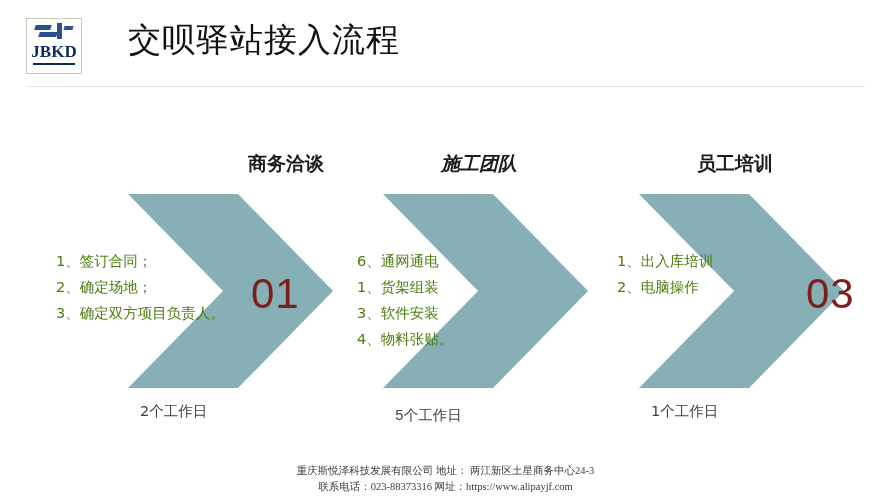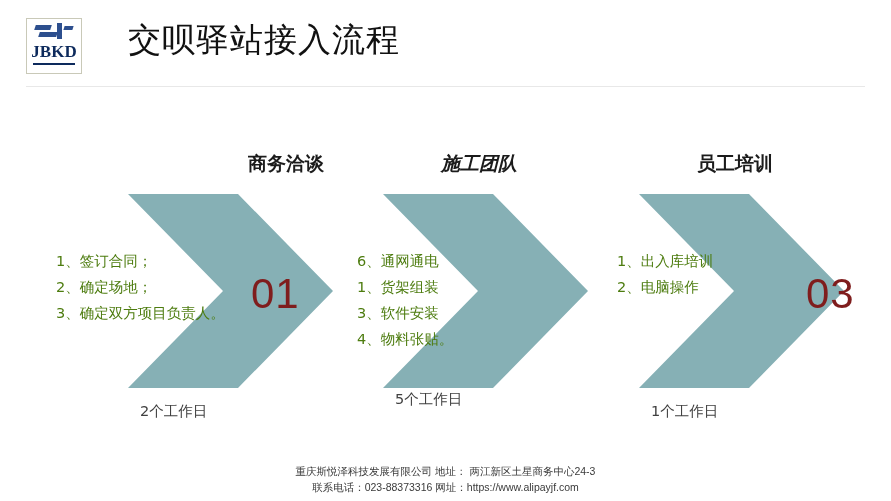--- a/index.html
+++ b/index.html
@@ -80,21 +80,21 @@
   }
   .stage-foot{
     position:absolute;
     font-family:"DejaVu Sans","Liberation Sans",sans-serif;
     font-size:14.5px;color:#404040;
     white-space:nowrap;
   }
   
   .footer{
     position:absolute;left:0;bottom:6px;width:891px;text-align:center;
-    font-family:Liberation Sans, sans-serif;
+    font-family:Liberation Serif, serif;
     font-size:10.5px;color:#3a3a3a;line-height:16px;
   }
 </style>
 </head>
 <body>
 
 <div class="header">
   <div class="logo">
     <div class="logo-top">
       <div class="logo-mark">
@@ -129,21 +129,21 @@
   <div class="stage-title" style="left:6px;font-style:italic;">施工团队</div>
   <svg class="chev" viewBox="0 0 240 210">
     <path d="M10,8 L120,8 L215,105 L120,202 L10,202 L105,105 Z" fill="#86b0b5"></path>
   </svg>
   <div class="stage-items" style="left:-16px;top:62px;">
     <div>6、通网通电</div>
     <div>1、货架组装</div>
     <div>3、软件安装</div>
     <div>4、物料张贴。</div>
   </div>
-  <div class="stage-foot" style="left:22px;top:204px;">5个工作日</div>
+  <div class="stage-foot" style="left:22px;top:220px;font-family:Liberation Mono, monospace;">5个工作日</div>
 </div>
 
 <div class="stage s3">
   <div class="stage-title" style="left:6px;">员工培训</div>
   <svg class="chev" viewBox="0 0 240 210">
     <path d="M10,8 L120,8 L215,105 L120,202 L10,202 L105,105 Z" fill="#86b0b5"></path>
   </svg>
   <div class="stage-num" style="left:133px;top:84px;margin-left:44px;">03</div>
   <div class="stage-items" style="left:-12px;top:62px;">
     <div>1、出入库培训</div>

